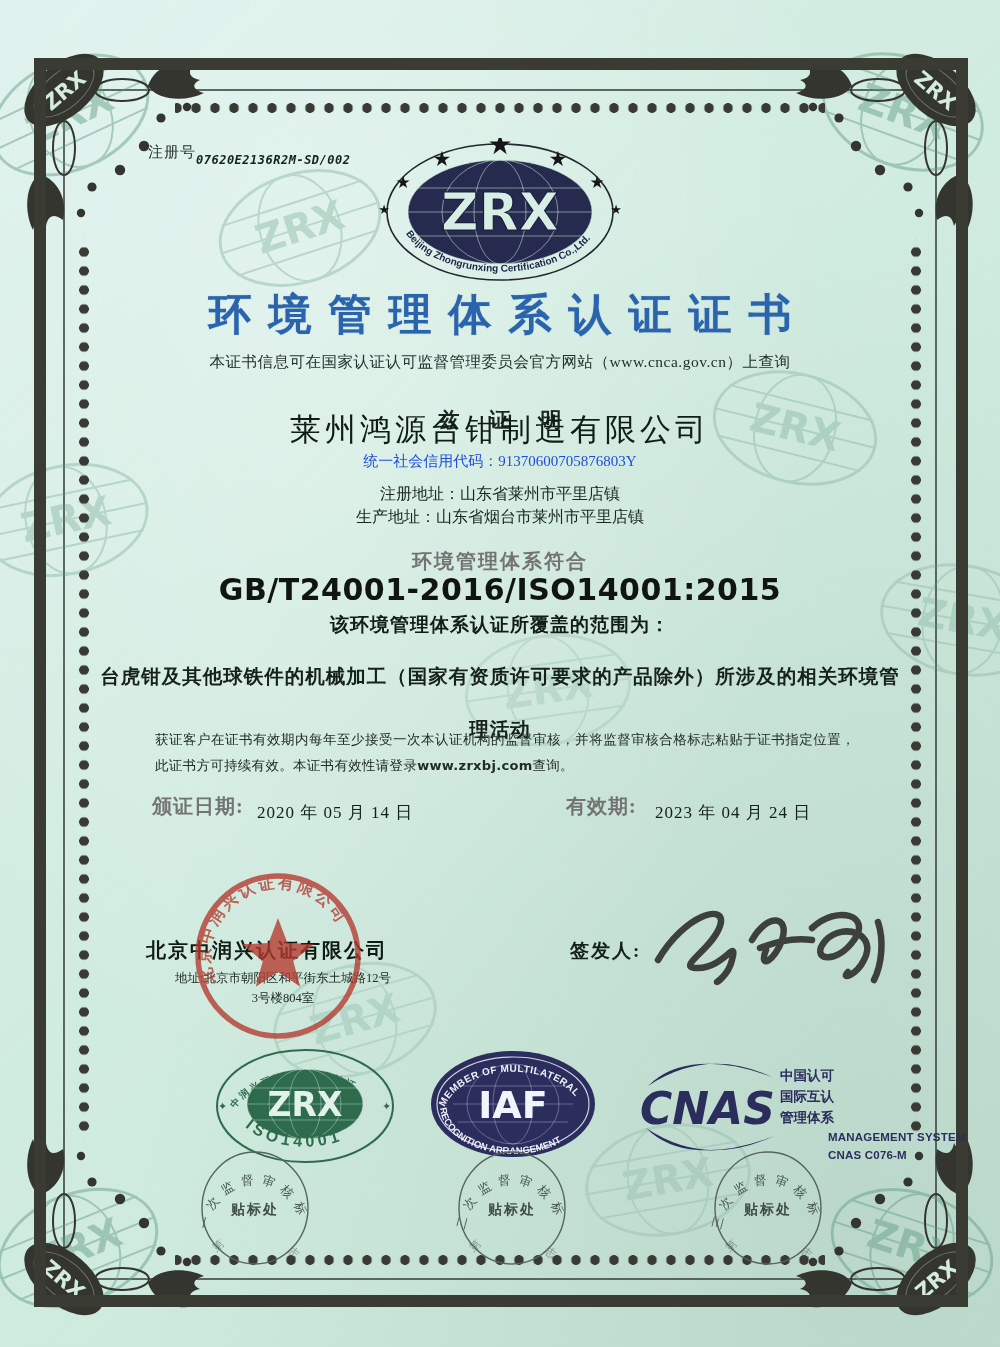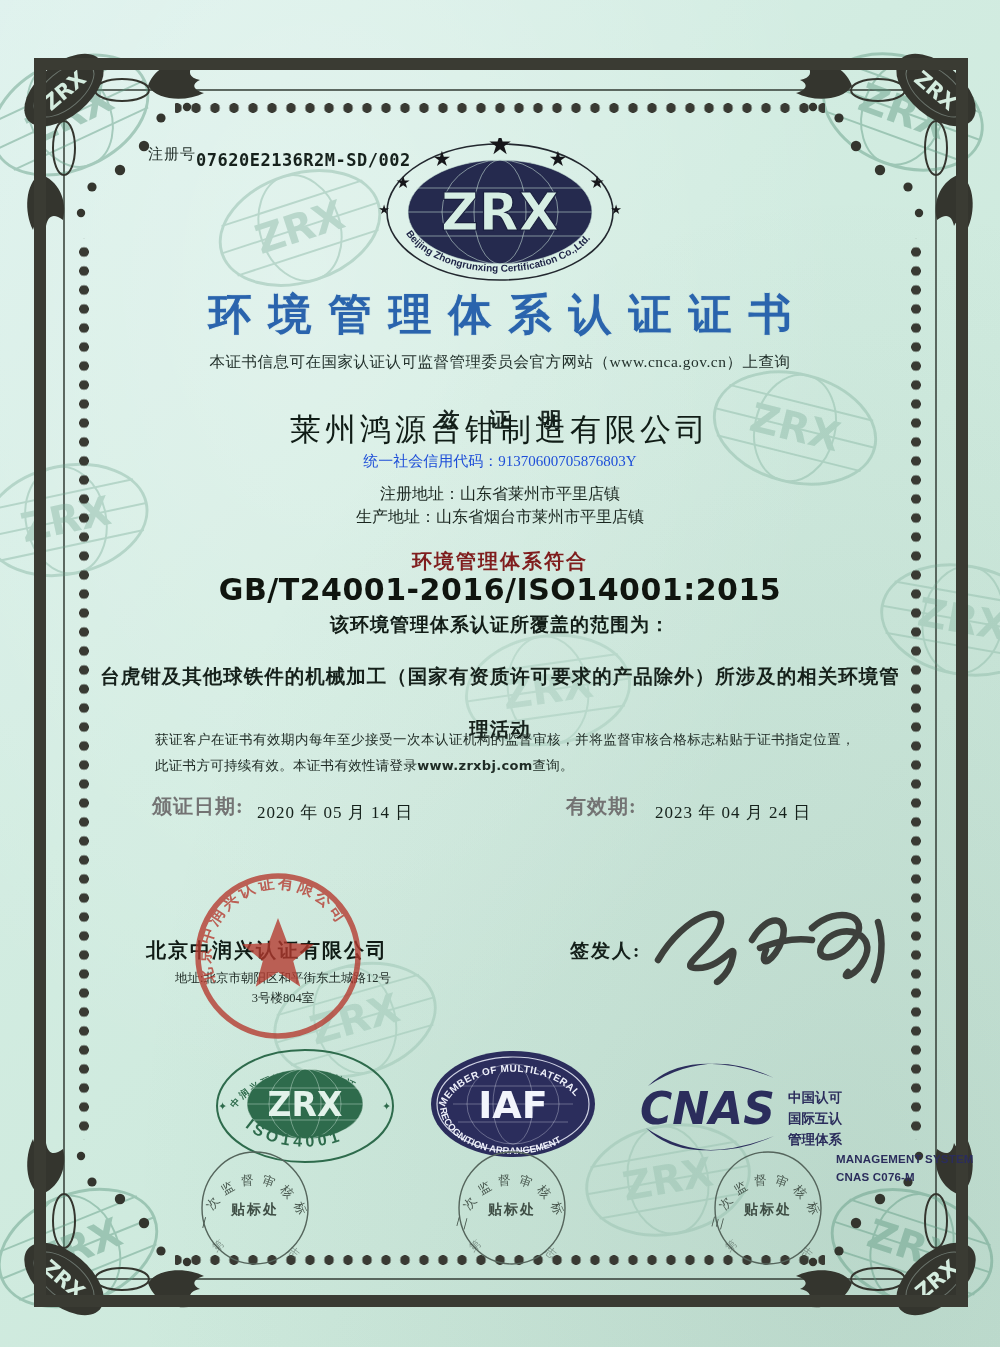--- a/index.html
+++ b/index.html
@@ -27,50 +27,50 @@
   .dots-h { height:12px; background-size:19px 12px; background-position:center; }
   .dots-v { width:12px;  background-size:12px 19px; background-position:center; }
   #dots-top    { left:175px; width:650px; top:102px; }
   #dots-bottom { left:175px; width:650px; top:1254px; }
   #dots-left   { left:78px;  top:238px; height:902px; }
   #dots-right  { left:910px; top:238px; height:902px; }
 
   
   .reg { left:148px; top:150px; font-family:"Liberation Serif",serif; color:#1d2a24; }
   .reg .lbl { font-size:15px; position:relative; top:-7px; letter-spacing:1px; }
-  .reg .num { font-family:"DejaVu Sans Mono", monospace; font-size:17px; font-weight:bold; letter-spacing:.5px; color:#16211c;}
+  .reg .num { font-family:"DejaVu Sans Mono", monospace; font-size:12px; font-weight:bold; letter-spacing:.5px; color:#16211c;font-style:italic;}
 
   .title { top:286px; font-size:43px; font-weight:bold; color:#2a64ad;
     letter-spacing:17px; text-indent:17px; text-shadow:0 0 1px rgba(42,100,173,.55); }
   .info-line { top:352px; font-size:15.5px; color:#23312c; letter-spacing:.5px; }
   .hereby { top:380px; font-size:21px; font-weight:bold; letter-spacing:30px; text-indent:30px; color:#1b2722;margin-top:26px; }
   .company { top:409px; font-size:31px; color:#101c16; letter-spacing:4px; }
   .credit { top:452px; font-size:15px; color:#1d4ed8; }
   .addr1 { top:484px; font-size:16px; color:#1a261f; }
   .addr2 { top:507px; font-size:16px; color:#1a261f; }
-  .std-cap { top:548px; font-size:20px; font-weight:bold; color:#7f1d1d; letter-spacing:2px; }
+  .std-cap { top:548px; font-size:20px; font-weight:bold; color:#737373; letter-spacing:2px; }
   .std-code { top:572px; font-family:"DejaVu Sans", sans-serif; font-size:30px; font-weight:bold; color:#10150f; letter-spacing:.5px; }
   .scope-cap { top:612px; font-size:19px; font-weight:bold; color:#121d17; letter-spacing:1px; }
   .scope { top:650px; left:96px; width:808px; font-size:19.5px; font-weight:bold; color:#16211b;
     line-height:53px; text-align:center; letter-spacing:1px; }
   .audit { top:727px; left:155px; width:700px; font-size:13.5px; color:#202c26;
     line-height:1.95; text-align:justify; letter-spacing:.3px; }
   .audit b { font-family:"DejaVu Sans",sans-serif; font-size:13px; }
 
   .date-lbl { font-size:20px; font-weight:bold; color:#737373; letter-spacing:1px; }
   .date-val { font-size:17px; color:#14201a; letter-spacing:1px; }
   #issue-lbl { left:152px; top:793px; } #issue-val { left:257px; top:801px; }
   #valid-lbl { left:566px; top:793px; } #valid-val { left:655px; top:801px; }
 
   .issuer-name { left:146px; top:937px; font-size:20px; font-weight:bold; color:#101b15; letter-spacing:2px; }
   .issuer-addr { left:118px; top:970px; width:330px; text-align:center; font-size:12.5px; color:#222e28; }
   .issuer-addr2 { left:118px; top:990px; width:330px; text-align:center; font-size:12.5px; color:#222e28; }
   .signer { left:570px; top:938px; font-size:19px; font-weight:bold; letter-spacing:2px; color:#14201a; }
 
-  .cnas-lines { left:780px; top:1088px; width:190px; color:#2b2d5c; line-height:1.55;margin-left:8px; }
+  .cnas-lines { left:780px; top:1066px; width:190px; color:#2b2d5c; line-height:1.55; }
   .cnas-lines .cn { font-size:13.5px; font-weight:bold; font-family:"Liberation Sans",sans-serif; }
   .cnas-lines .en { font-size:11.5px; font-weight:bold; font-family:"Liberation Sans",sans-serif; letter-spacing:.2px;padding-left:48px; }
 
   svg text { user-select:none; }
 </style>
 </head>
 <body>
 
 <svg class="deco-svg" viewBox="0 0 1000 1347">
   <defs>

